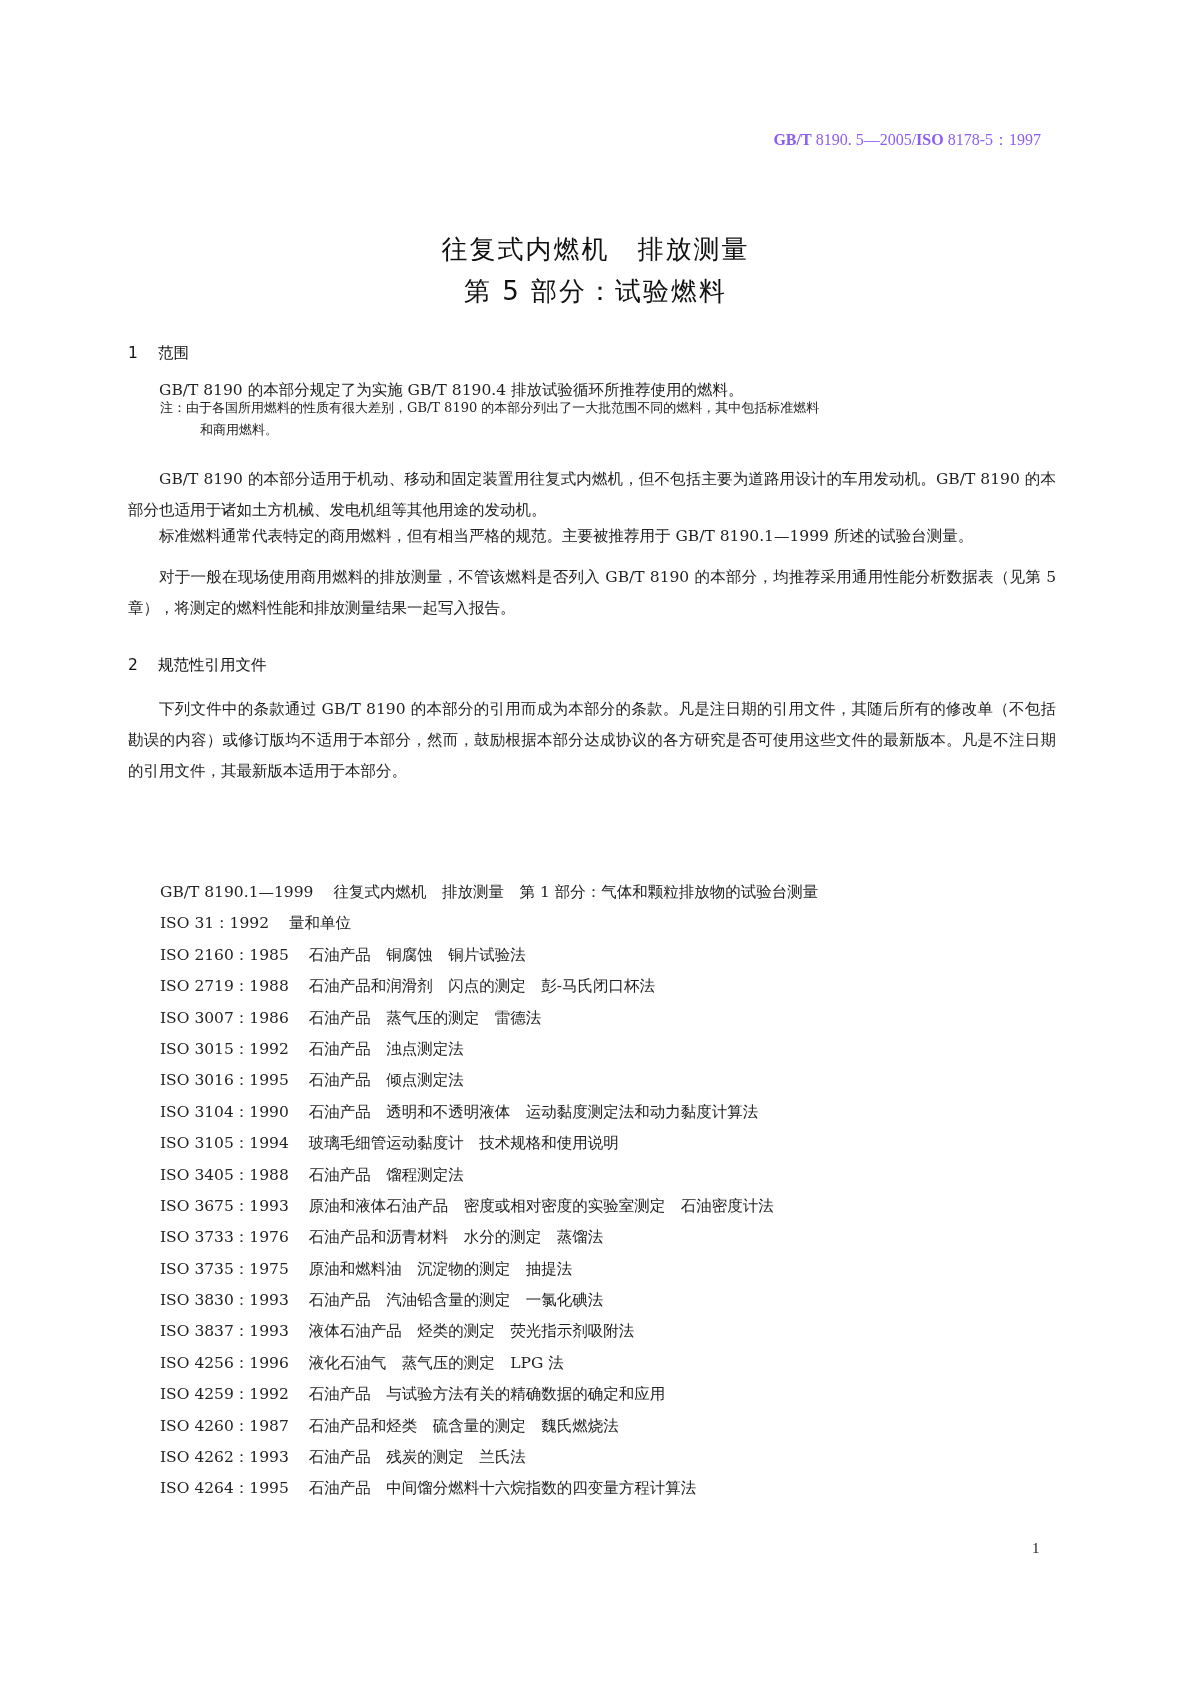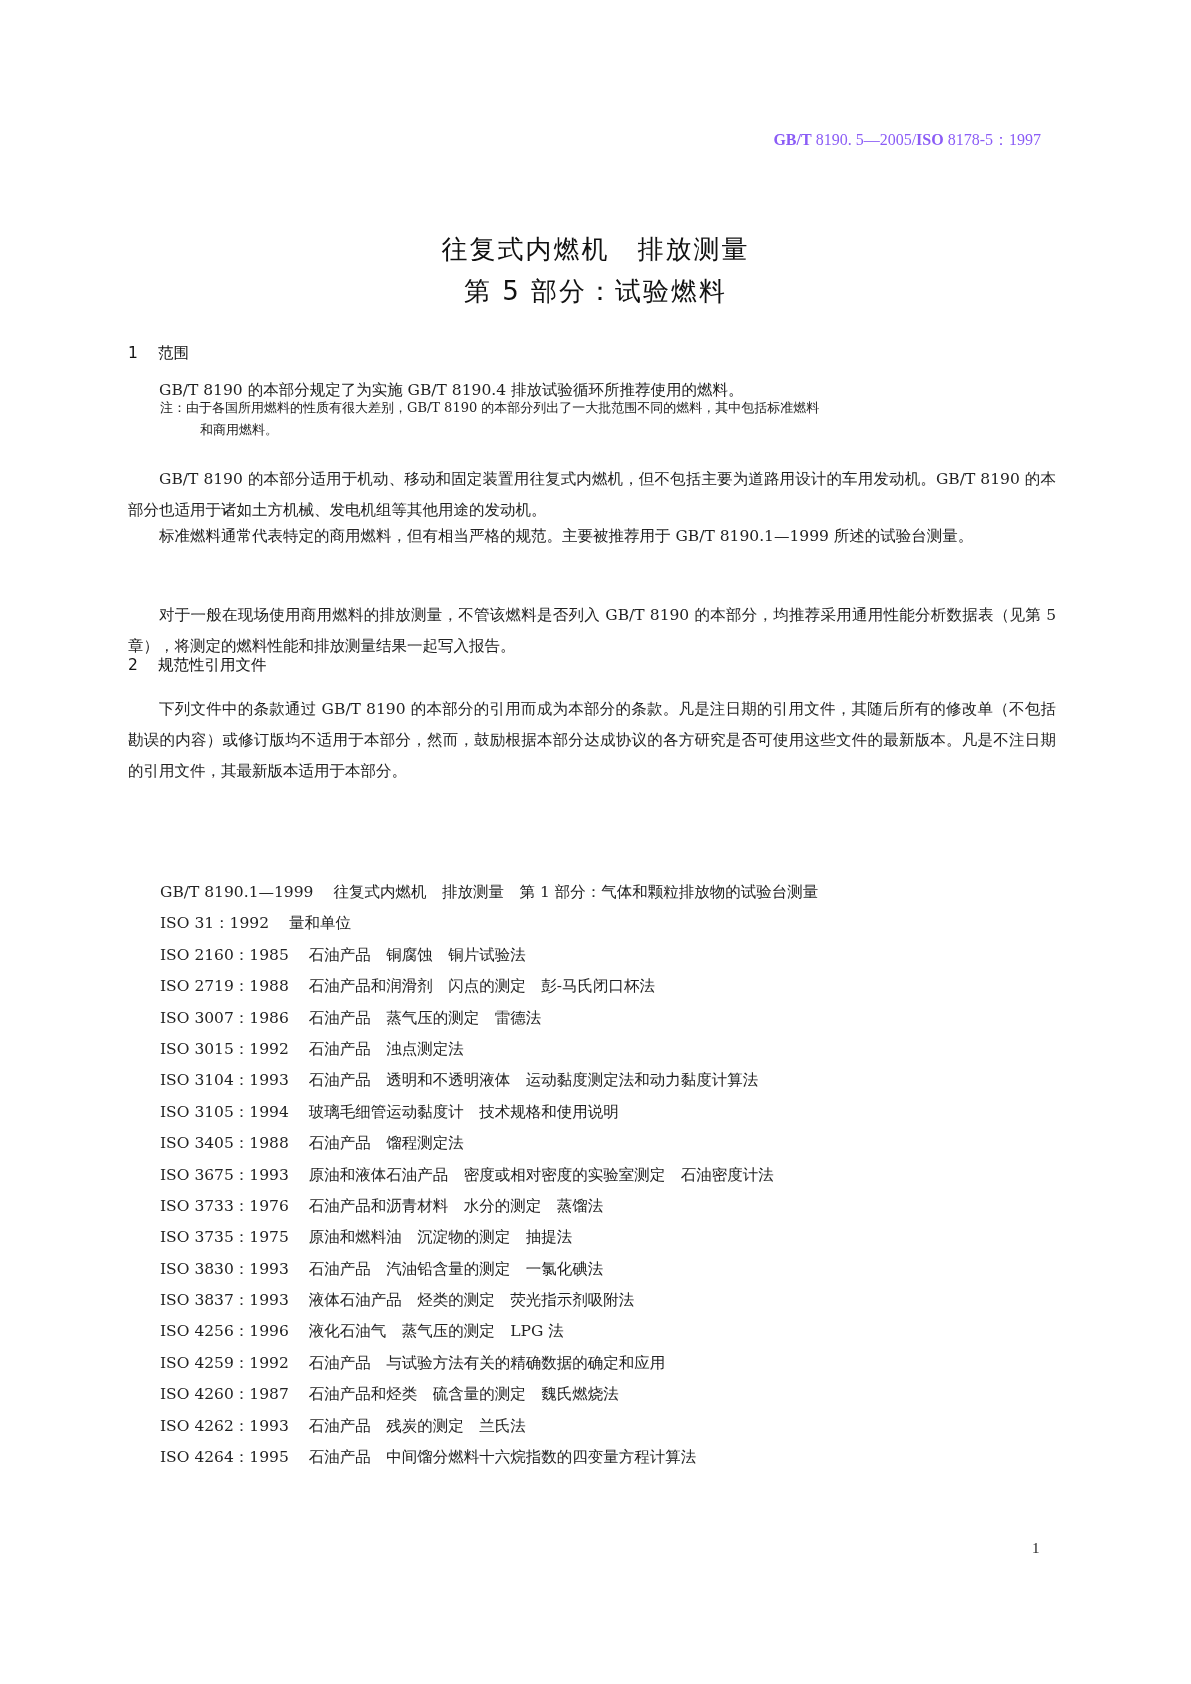--- a/index.html
+++ b/index.html
@@ -58,36 +58,37 @@
 
 <div class="para" style="top:375px;">GB/T 8190 的本部分规定了为实施 GB/T 8190.4 排放试验循环所推荐使用的燃料。</div>
 
 <div class="note" style="top:396px;">
   <span>注：由于各国所用燃料的性质有很大差别，GB/T 8190 的本部分列出了一大批范围不同的燃料，其中包括标准燃料</span>
   <span class="cont">和商用燃料。</span>
 </div>
 
 <div class="para" style="top:464px;">GB/T 8190 的本部分适用于机动、移动和固定装置用往复式内燃机，但不包括主要为道路用设计的车用发动机。GB/T 8190 的本部分也适用于诸如土方机械、发电机组等其他用途的发动机。</div>
 <div class="para" style="top:521px;">标准燃料通常代表特定的商用燃料，但有相当严格的规范。主要被推荐用于 GB/T 8190.1—1999 所述的试验台测量。</div>
-<div class="para" style="top:600px;">对于一般在现场使用商用燃料的排放测量，不管该燃料是否列入 GB/T 8190 的本部分，均推荐采用通用性能分析数据表（见第 5 章），将测定的燃料性能和排放测量结果一起写入报告。</div>
+<div class="para" style="top:562px;">对于一般在现场使用商用燃料的排放测量，不管该燃料是否列入 GB/T 8190 的本部分，均推荐采用通用性能分析数据表（见第 5 章），将测定的燃料性能和排放测量结果一起写入报告。</div>
 
 <div class="heading" style="top:655px;">
   <span class="num">2</span><span>规范性引用文件</span>
 </div>
 
 <div class="para" style="top:694px;">下列文件中的条款通过 GB/T 8190 的本部分的引用而成为本部分的条款。凡是注日期的引用文件，其随后所有的修改单（不包括勘误的内容）或修订版均不适用于本部分，然而，鼓励根据本部分达成协议的各方研究是否可使用这些文件的最新版本。凡是不注日期的引用文件，其最新版本适用于本部分。</div>
 
 <div class="ref-list">
   <div class="ref-item"><span class="code">GB/T 8190.1—1999</span><span>往复式内燃机　排放测量　第 1 部分：气体和颗粒排放物的试验台测量</span></div>
   <div class="ref-item"><span class="code">ISO 31：1992</span><span>量和单位</span></div>
   <div class="ref-item"><span class="code">ISO 2160：1985</span><span>石油产品　铜腐蚀　铜片试验法</span></div>
   <div class="ref-item"><span class="code">ISO 2719：1988</span><span>石油产品和润滑剂　闪点的测定　彭-马氏闭口杯法</span></div>
   <div class="ref-item"><span class="code">ISO 3007：1986</span><span>石油产品　蒸气压的测定　雷德法</span></div>
   <div class="ref-item"><span class="code">ISO 3015：1992</span><span>石油产品　浊点测定法</span></div>
-  <div class="ref-item"><span class="code">ISO 3104：1993</span><span>石油产品　透明和不透明液体　运动黏度测定法和动力黏度计算法</span></div>
+  <div class="ref-item"><span class="code">ISO 3016：1995</span><span>石油产品　倾点测定法</span></div>
+  <div class="ref-item"><span class="code">ISO 3104：1990</span><span>石油产品　透明和不透明液体　运动黏度测定法和动力黏度计算法</span></div>
   <div class="ref-item"><span class="code">ISO 3105：1994</span><span>玻璃毛细管运动黏度计　技术规格和使用说明</span></div>
   <div class="ref-item"><span class="code">ISO 3405：1988</span><span>石油产品　馏程测定法</span></div>
   <div class="ref-item"><span class="code">ISO 3675：1993</span><span>原油和液体石油产品　密度或相对密度的实验室测定　石油密度计法</span></div>
   <div class="ref-item"><span class="code">ISO 3733：1976</span><span>石油产品和沥青材料　水分的测定　蒸馏法</span></div>
   <div class="ref-item"><span class="code">ISO 3735：1975</span><span>原油和燃料油　沉淀物的测定　抽提法</span></div>
   <div class="ref-item"><span class="code">ISO 3830：1993</span><span>石油产品　汽油铅含量的测定　一氯化碘法</span></div>
   <div class="ref-item"><span class="code">ISO 3837：1993</span><span>液体石油产品　烃类的测定　荧光指示剂吸附法</span></div>
   <div class="ref-item"><span class="code">ISO 4256：1996</span><span>液化石油气　蒸气压的测定　LPG 法</span></div>
   <div class="ref-item"><span class="code">ISO 4259：1992</span><span>石油产品　与试验方法有关的精确数据的确定和应用</span></div>
   <div class="ref-item"><span class="code">ISO 4260：1987</span><span>石油产品和烃类　硫含量的测定　魏氏燃烧法</span></div>

